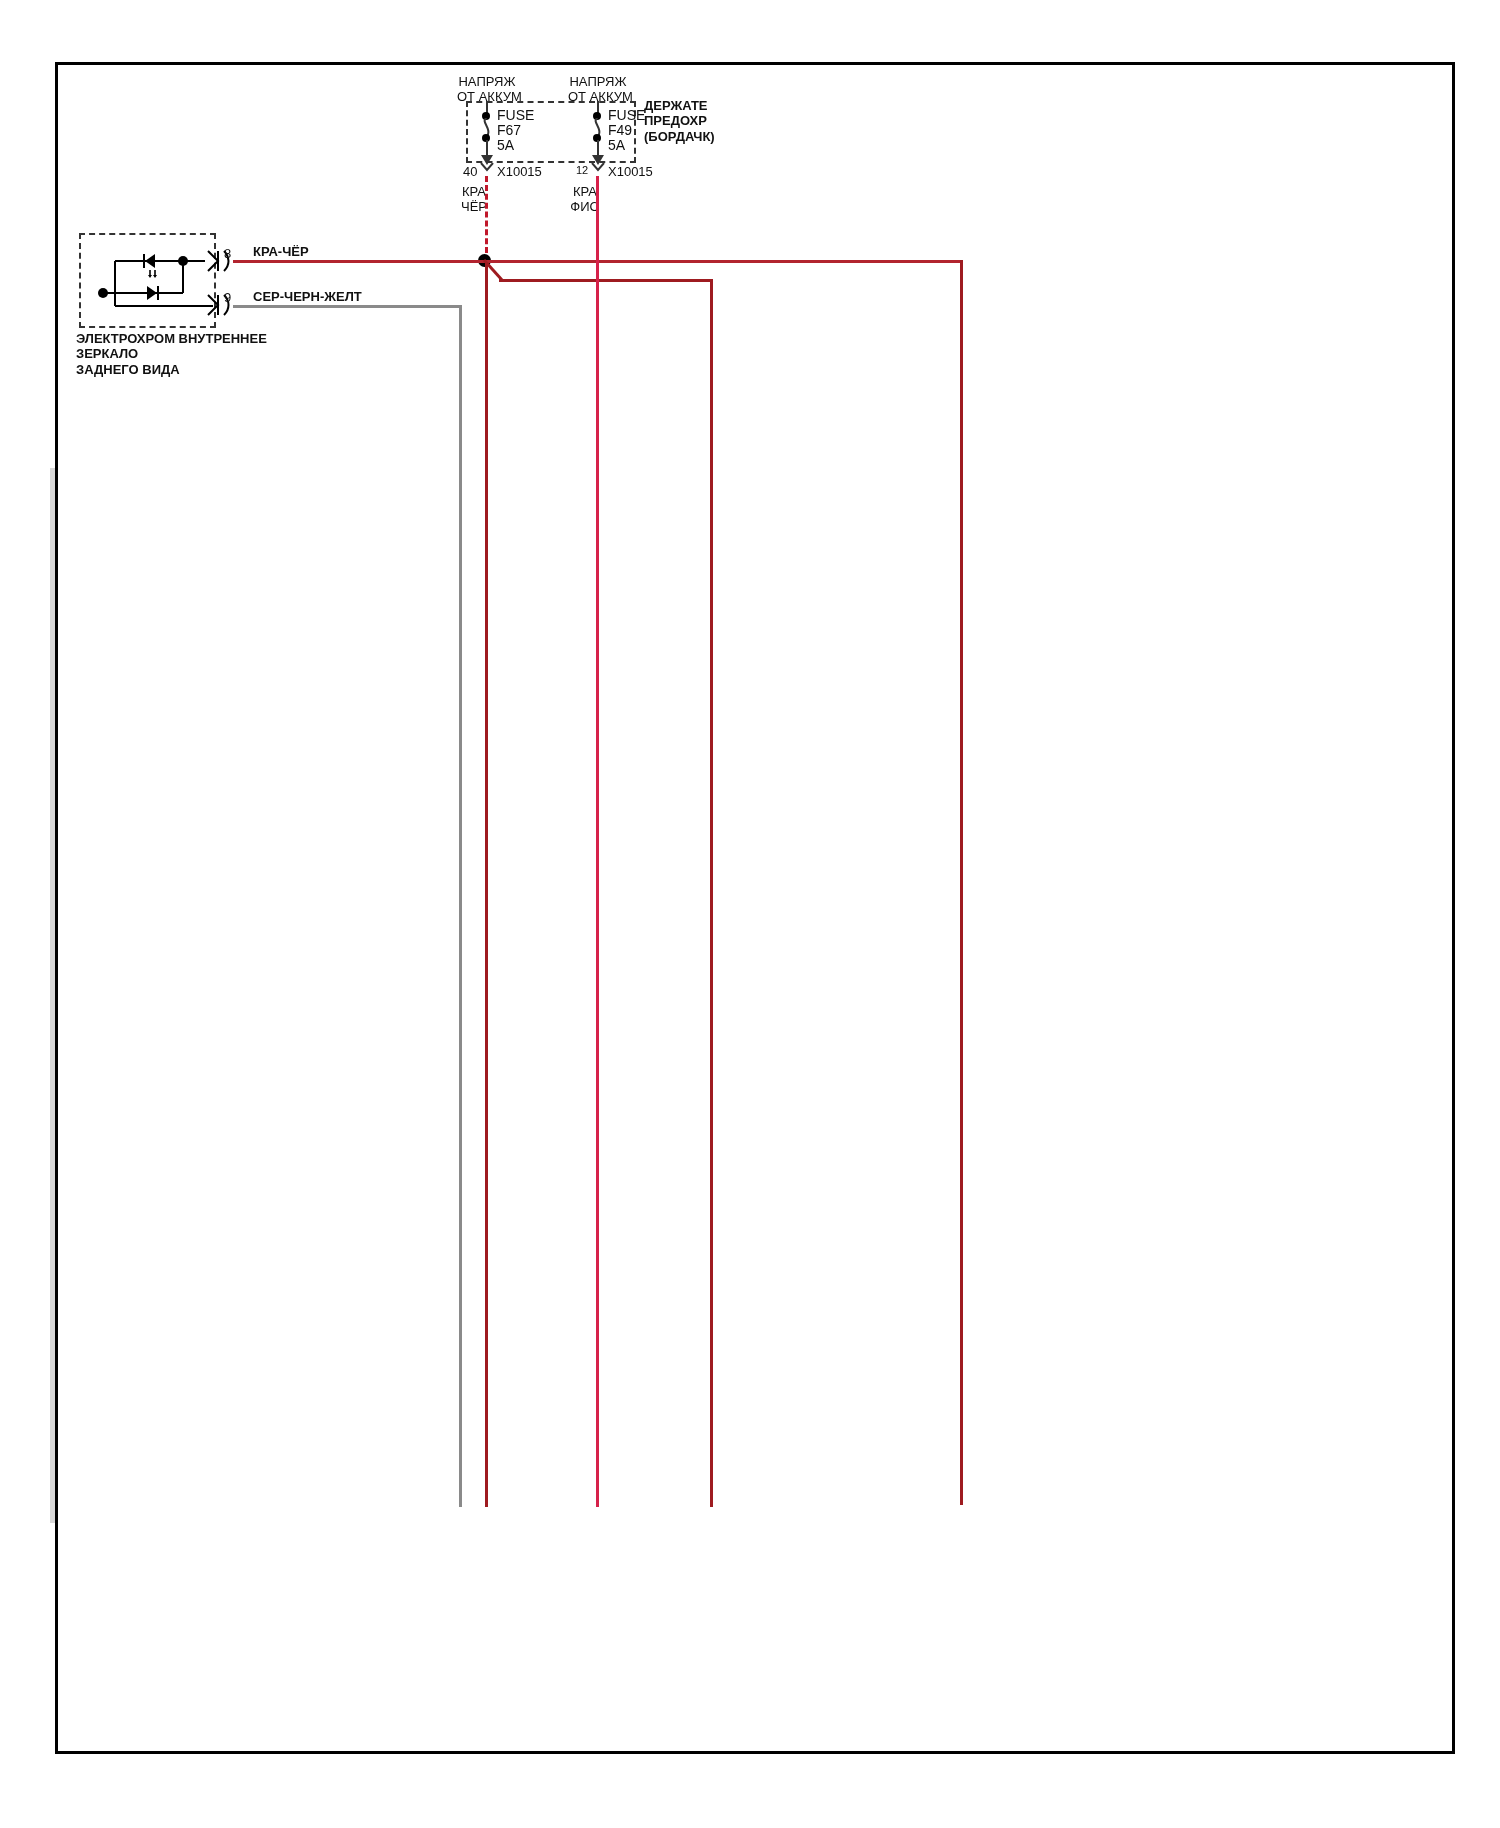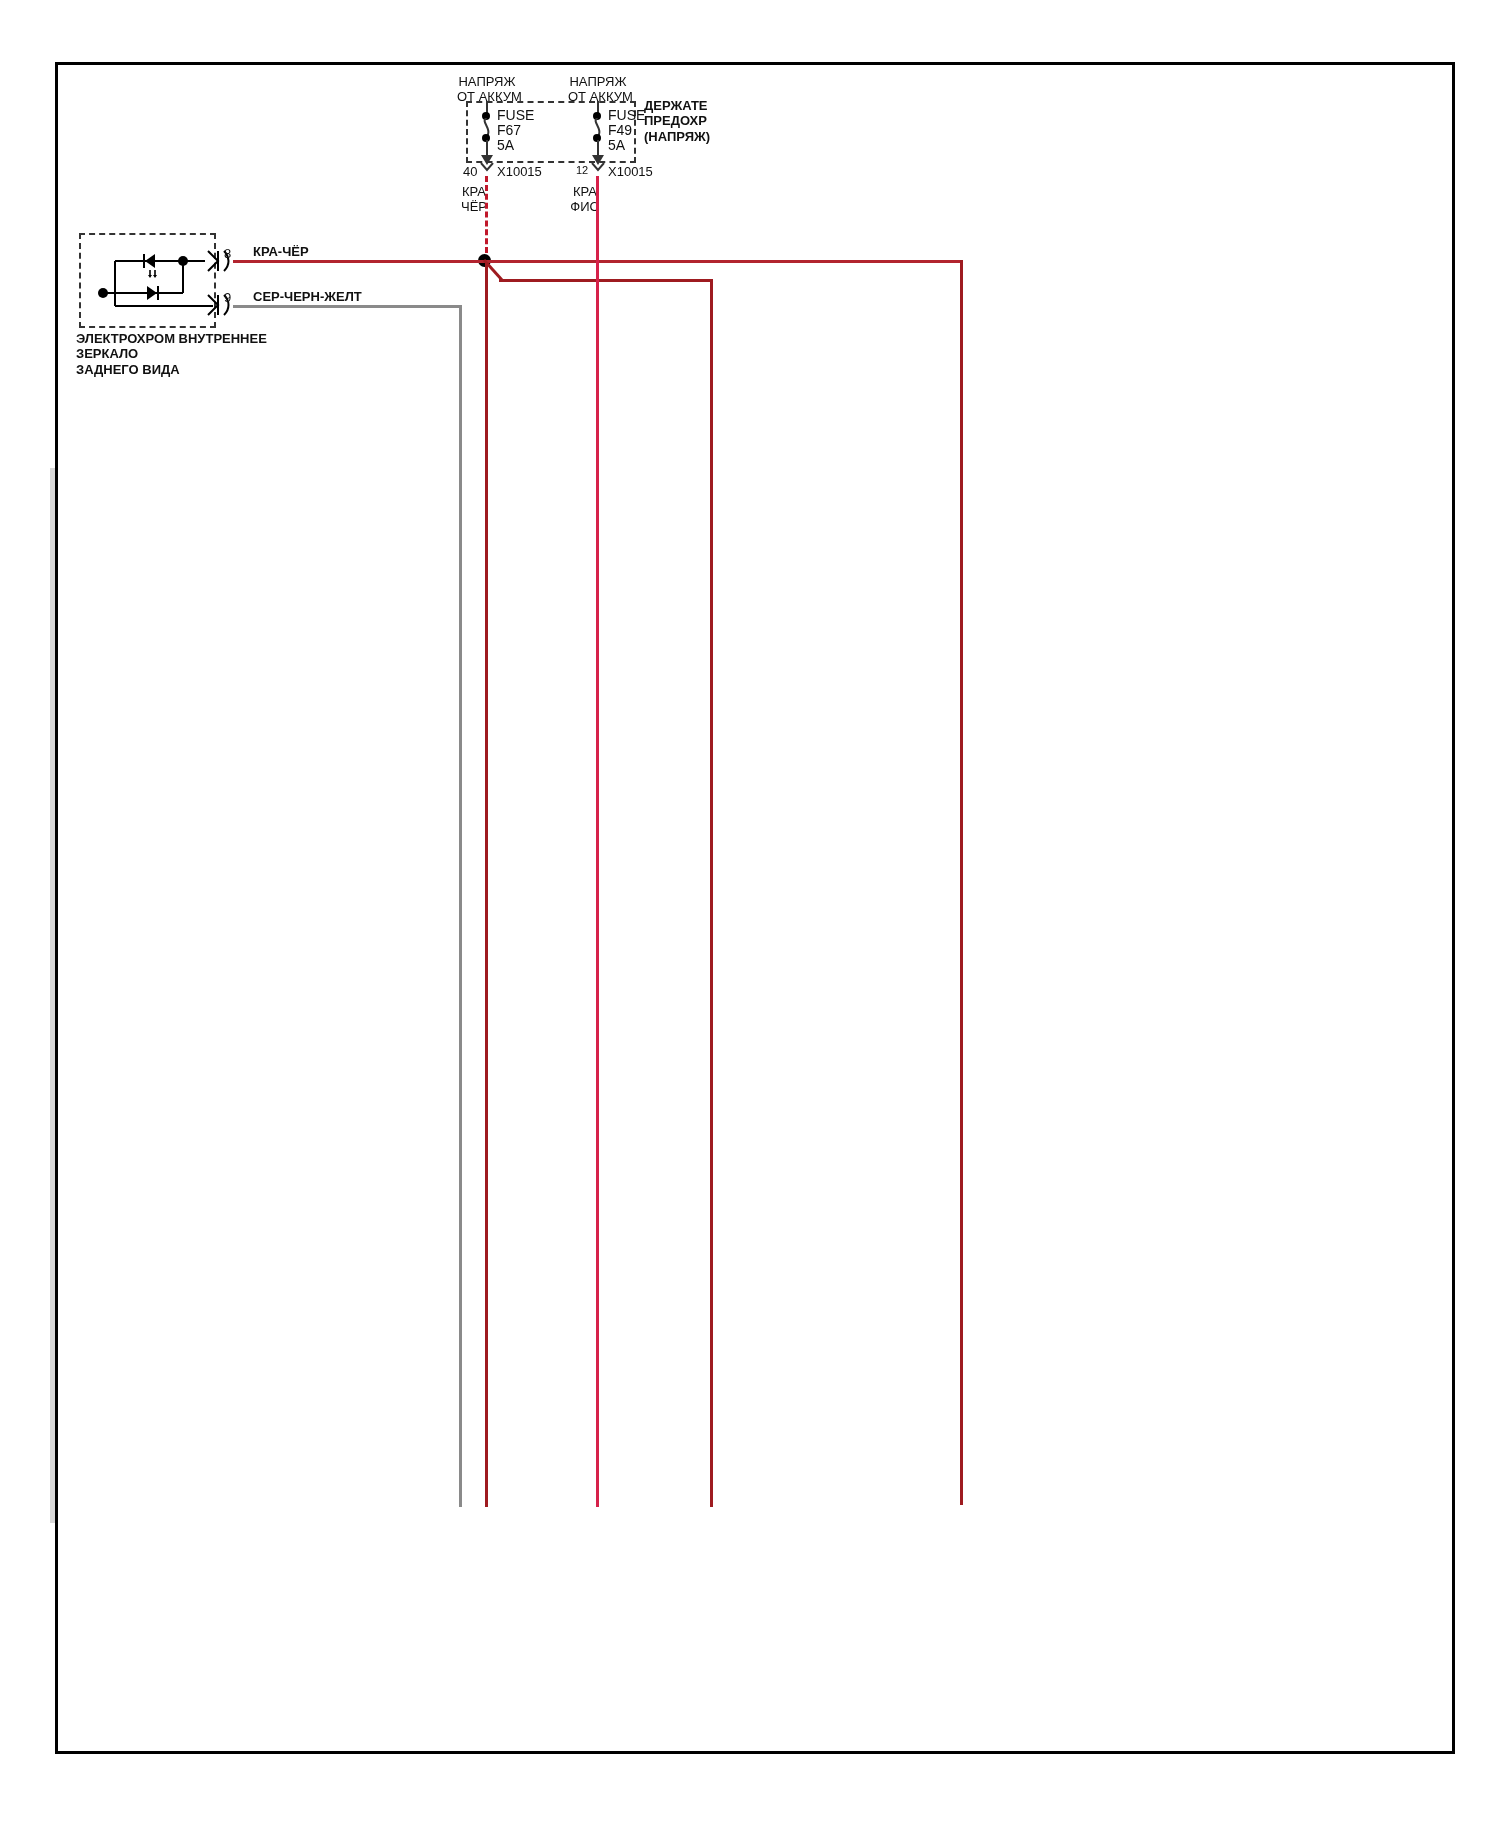--- a/index.html
+++ b/index.html
@@ -182,21 +182,21 @@
   <div class="dashbox" style="left:466px;top:101px;width:170px;height:62px;"></div>
 
   <div class="txt" style="left:457px;top:74px;font-size:13px;text-align:center;width:60px;">НАПРЯЖ
 ОТ АККУМ</div>
 
   <div class="txt" style="left:568px;top:74px;font-size:13px;text-align:center;width:60px;">НАПРЯЖ
 ОТ АККУМ</div>
 
   <div class="txt" style="left:644px;top:98px;font-size:13px;font-weight:bold;">ДЕРЖАТЕ
 ПРЕДОХР
-(НАПРЯЖ)</div>
+(БОРДАЧК)</div>
 
   <div class="vline" style="left:486px;top:101px;height:14px;border-color:#333;"></div>
   <div class="dot" style="left:482px;top:112px;width:8px;height:8px;"></div>
   <svg style="position:absolute;left:478px;top:118px;" width="18" height="20" viewBox="0 0 18 20">
     <path d="M8.5 0 C 2 4, 15 10, 8.5 20" fill="none" stroke="#333" stroke-width="2"></path>
   </svg>
   <div class="dot" style="left:482px;top:134px;width:8px;height:8px;"></div>
   <div class="vline" style="left:486px;top:140px;height:20px;border-color:#333;"></div>
   <svg style="position:absolute;left:479px;top:152px;" width="16" height="14" viewBox="0 0 16 14">
     <path d="M8 13 L2 3 L14 3 Z" fill="#333"></path>

